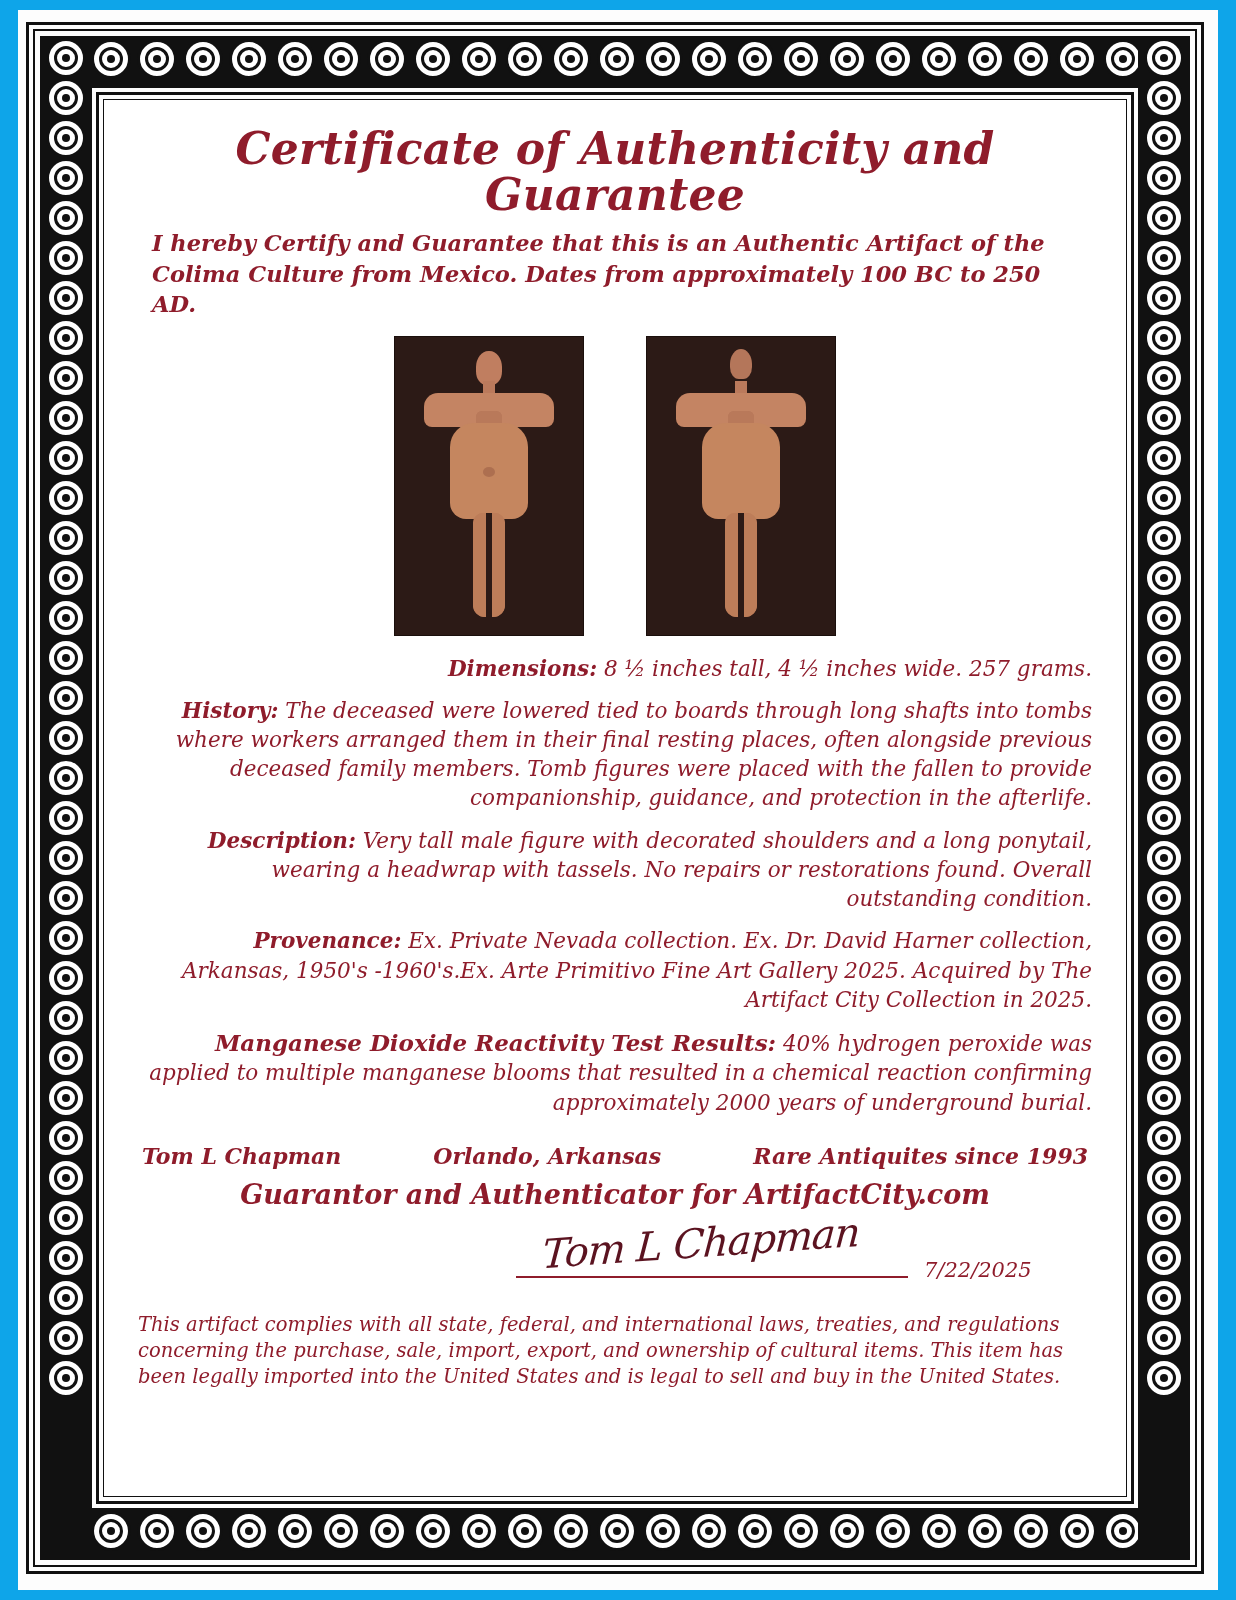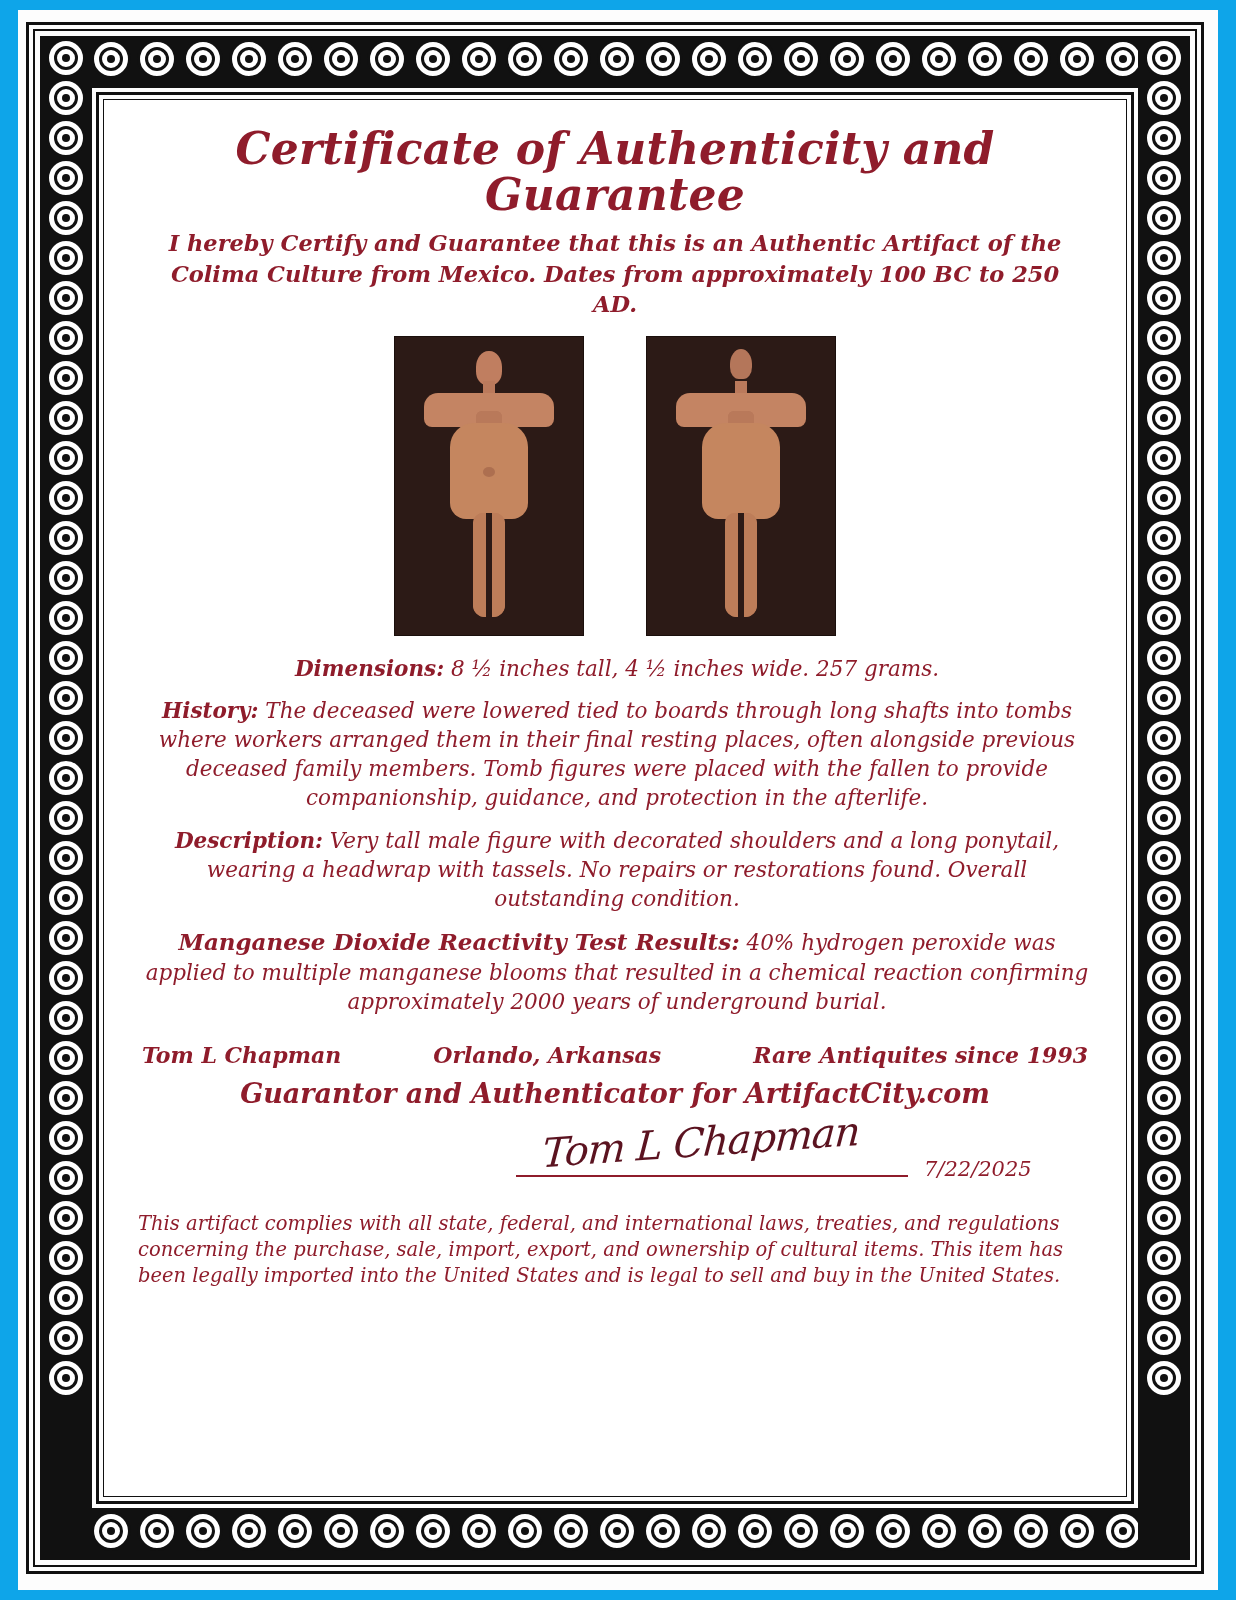--- a/index.html
+++ b/index.html
@@ -121,21 +121,21 @@
     font-style: italic;
     font-weight: bold;
     font-size: 44px;
     letter-spacing: 0.2px;
     color: #8f1c2b;
     line-height: 1.05;
   }
 
   p.cert-sub {
     margin: 6px 40px 0 40px;
-    text-align: center;
+    text-align: left;
     font-style: italic;
     font-weight: bold;
     font-size: 22.5px;
     line-height: 1.35;
     color: #8f1c2b;
   }
 
   
   .photos {
     margin-top: 16px;
@@ -228,21 +228,21 @@
   
   .body-block {
     margin: 18px 26px 0 30px;
   }
   .para {
     margin: 0 0 13px 0;
     font-style: italic;
     font-size: 21.5px;
     line-height: 1.36;
     color: #8f1c2b;
-    text-align: center;
+    text-align: right;
   }
   .para .lbl {
     font-weight: bold;
   }
   .para.big .lbl {
     font-size: 23px;
   }
 
   
   .sig-row {
@@ -491,20 +491,23 @@
       </p>
 
       <p class="para">
         <span class="lbl">History:</span><span> The deceased were lowered tied to boards through long shafts into tombs where workers arranged them in their final resting places, often alongside previous deceased family members. Tomb figures were placed with the fallen to provide companionship, guidance, and protection in the afterlife.</span>
       </p>
 
       <p class="para">
         <span class="lbl">Description:</span><span> Very tall male figure with decorated shoulders and a long ponytail, wearing a headwrap with tassels. No repairs or restorations found. Overall outstanding condition.</span>
       </p>
 
+      <p class="para">
+        <span class="lbl">Provenance:</span><span> Ex. Private Nevada collection. Ex. Dr. David Harner collection, Arkansas, 1950's -1960's.Ex. Arte Primitivo Fine Art Gallery 2025. Acquired by The Artifact City Collection in 2025.</span>
+      </p>
 
       <p class="para big">
         <span class="lbl">Manganese Dioxide Reactivity Test Results:</span><span> 40% hydrogen peroxide was applied to multiple manganese blooms that resulted in a chemical reaction confirming approximately 2000 years of underground burial.</span>
       </p>
 
     </div>
 
     <div class="sig-row">
       <span>Tom L Chapman</span>
       <span>Orlando, Arkansas</span>

